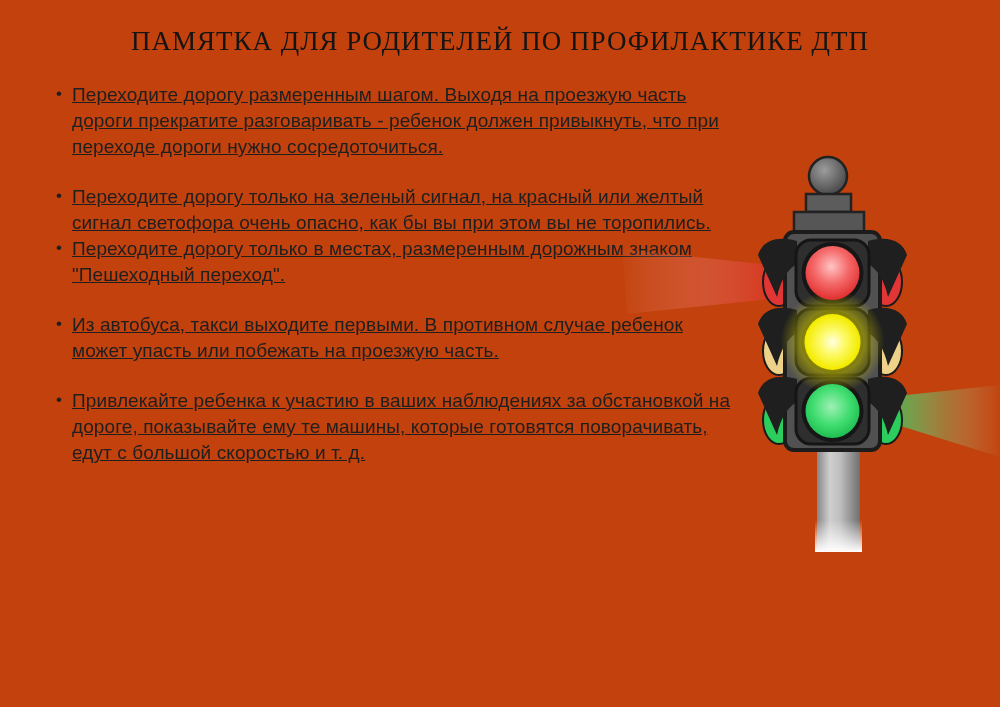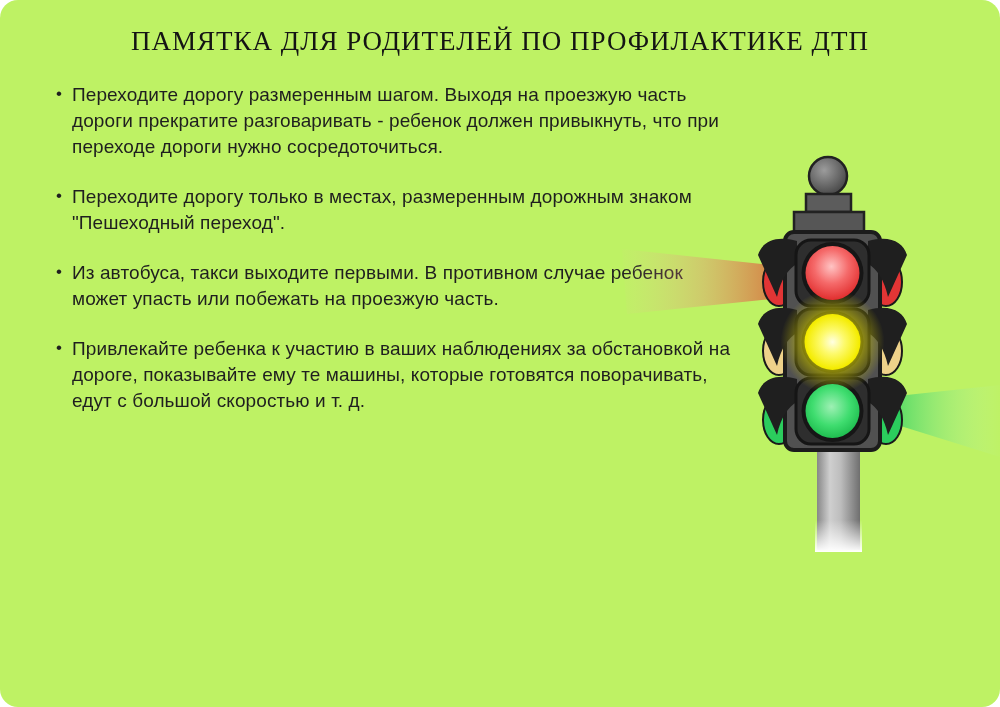--- a/index.html
+++ b/index.html
@@ -1,24 +1,23 @@
 <!DOCTYPE html>
 <html><head>
 <meta charset="utf-8">
 <style>
   html, body { margin: 0; padding: 0; background: #ffffff; }
   .page {
     position: relative;
     width: 1000px;
     height: 707px;
-    background: #bef264;
+    background: #c2410c;
     overflow: hidden;
     font-family: "Liberation Sans", sans-serif;
     color: #1f1f1f;
-    border-radius: 18px;
   }
   .title {
     position: absolute;
     top: 26px;
     left: 0;
     width: 100%;
     margin: 0;
     text-align: center;
     font-family: "Liberation Serif", serif;
     font-weight: 400;
@@ -36,20 +35,21 @@
     padding: 0;
     list-style: none;
     font-size: 19px;
     line-height: 26px;
     letter-spacing: 0.1px;
   }
   .bullet {
     position: relative;
     padding-left: 17px;
     margin-bottom: 24px;
+    text-decoration: underline;
   }
   .bullet::before {
     content: "\2022";
     position: absolute;
     left: 1px;
     top: -1px;
     font-size: 17px;
     color: #1f1f1f;
   }
   .bullet.joined { margin-bottom: 0; }
@@ -64,20 +64,21 @@
 </style>
 </head>
 <body>
 
 <div class="page">
 
   <h1 class="title">ПАМЯТКА ДЛЯ РОДИТЕЛЕЙ ПО ПРОФИЛАКТИКЕ ДТП</h1>
 
   <ul class="bullets">
     <li class="bullet">Переходите дорогу размеренным шагом. Выходя на проезжую часть дороги прекратите разговаривать - ребенок должен привыкнуть, что при переходе дороги нужно сосредоточиться.</li>
+    <li class="bullet joined">Переходите дорогу только на зеленый сигнал, на красный или желтый сигнал светофора очень опасно, как бы вы при этом вы не торопились.</li>
     <li class="bullet">Переходите дорогу только в местах, размеренным дорожным знаком "Пешеходный переход".</li>
     <li class="bullet">Из автобуса, такси выходите первыми. В противном случае ребенок может упасть или побежать на проезжую часть.</li>
     <li class="bullet">Привлекайте ребенка к участию в ваших наблюдениях за обстановкой на дороге, показывайте ему те машины, которые готовятся поворачивать, едут с большой скоростью и т. д.</li>
   </ul>
 
   <div class="illustration" aria-label="traffic-light">
     <svg width="400" height="410" viewBox="0 0 400 410" xmlns="http://www.w3.org/2000/svg">
       <defs>
         <radialGradient id="ballGrad" cx="40%" cy="35%" r="75%">
           <stop offset="0" stop-color="#9c9c9c"></stop>

